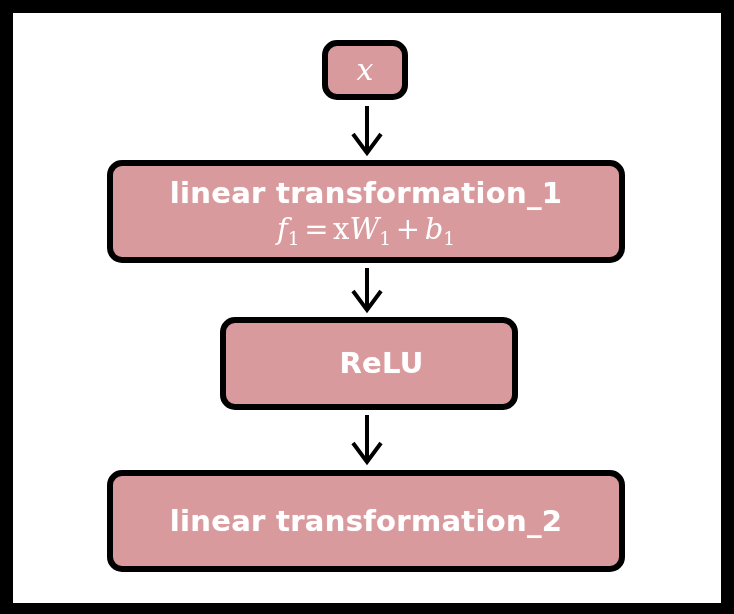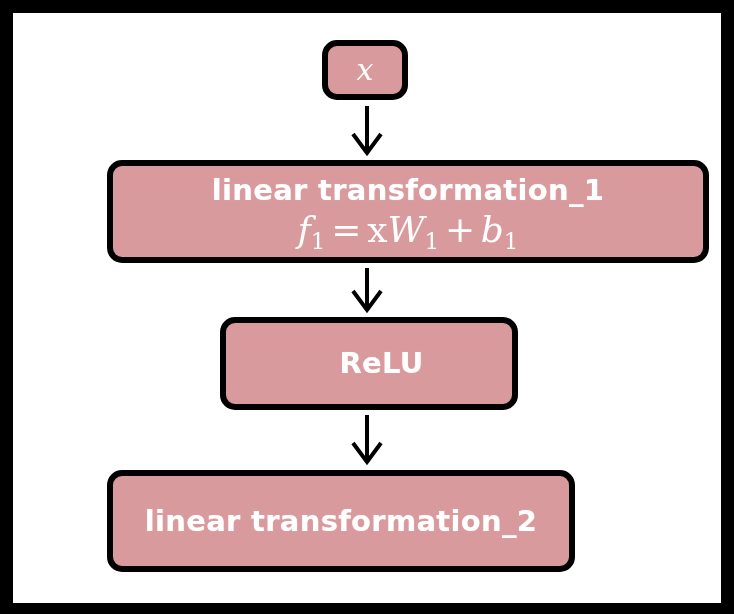--- a/index.html
+++ b/index.html
@@ -56,21 +56,21 @@
     font-family: "DejaVu Sans", sans-serif;
     font-weight: bold;
     font-size: 29px;
     letter-spacing: 0.3px;
     white-space: nowrap;
     text-shadow: 0 0 1px rgba(255,255,255,0.45);
   }
 
   .node-formula {
     font-family: "DejaVu Serif", serif;
-    font-size: 36px;
+    font-size: 29px;
     white-space: nowrap;
     margin-top: 7px;
   }
   .node-formula .it { font-style: italic; }
   .node-formula .rm { font-style: normal; }
   .node-formula sub {
     font-size: 0.64em;
     font-style: normal;
     vertical-align: -0.30em;
     line-height: 0;
@@ -89,39 +89,39 @@
   }
   #node-x .node-formula {
     margin-top: 0;
     font-size: 30px;
   }
 
   
   #node-lt1 {
     left: 107px;
     top: 160px;
-    width: 602px;
+    width: 518px;
     height: 103px;
     text-align: center;
   }
 
   
   #node-relu {
     left: 220px;
     top: 317px;
     width: 298px;
     height: 93px;
     padding-left: 25px;
   }
 
   
   #node-lt2 {
     left: 107px;
     top: 470px;
-    width: 468px;
+    width: 518px;
     height: 102px;
   }
 
   
   .arrow {
     position: absolute;
     left: 0;
     top: 0;
   }
 </style>

